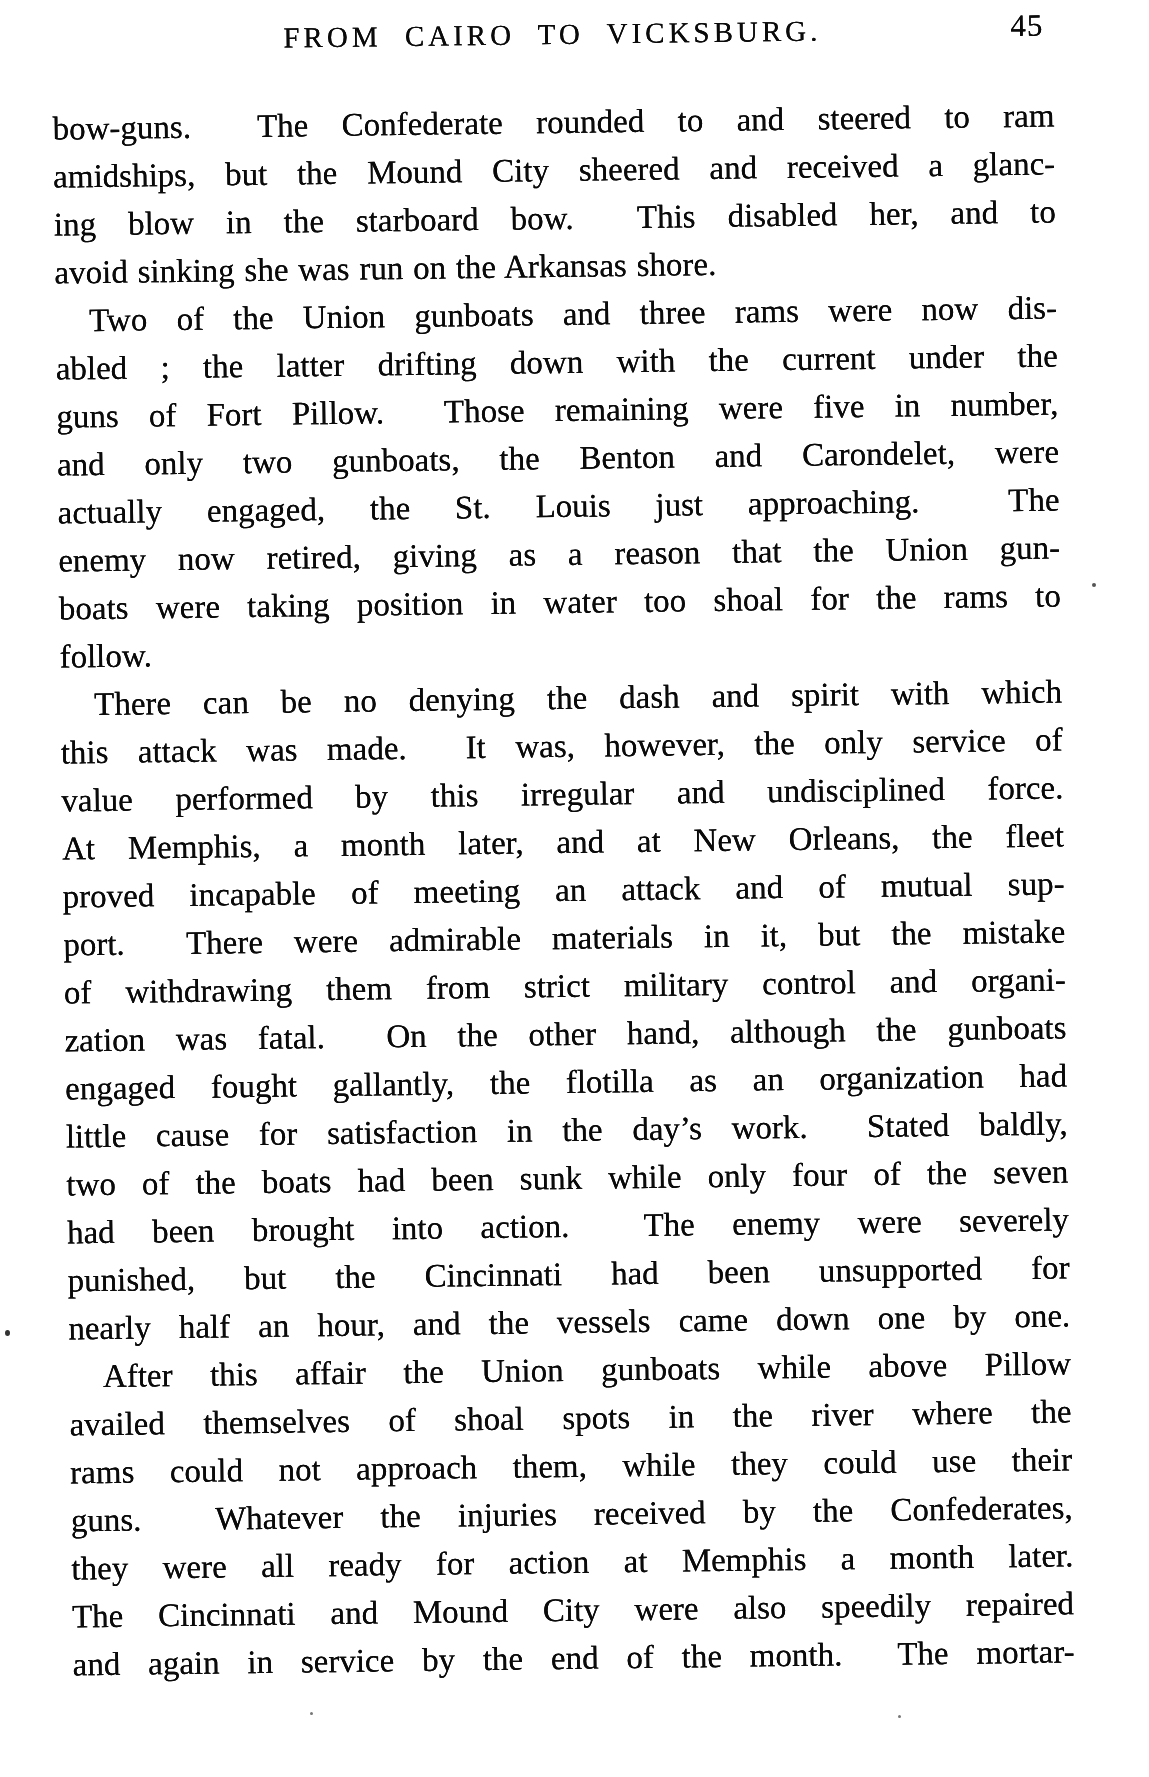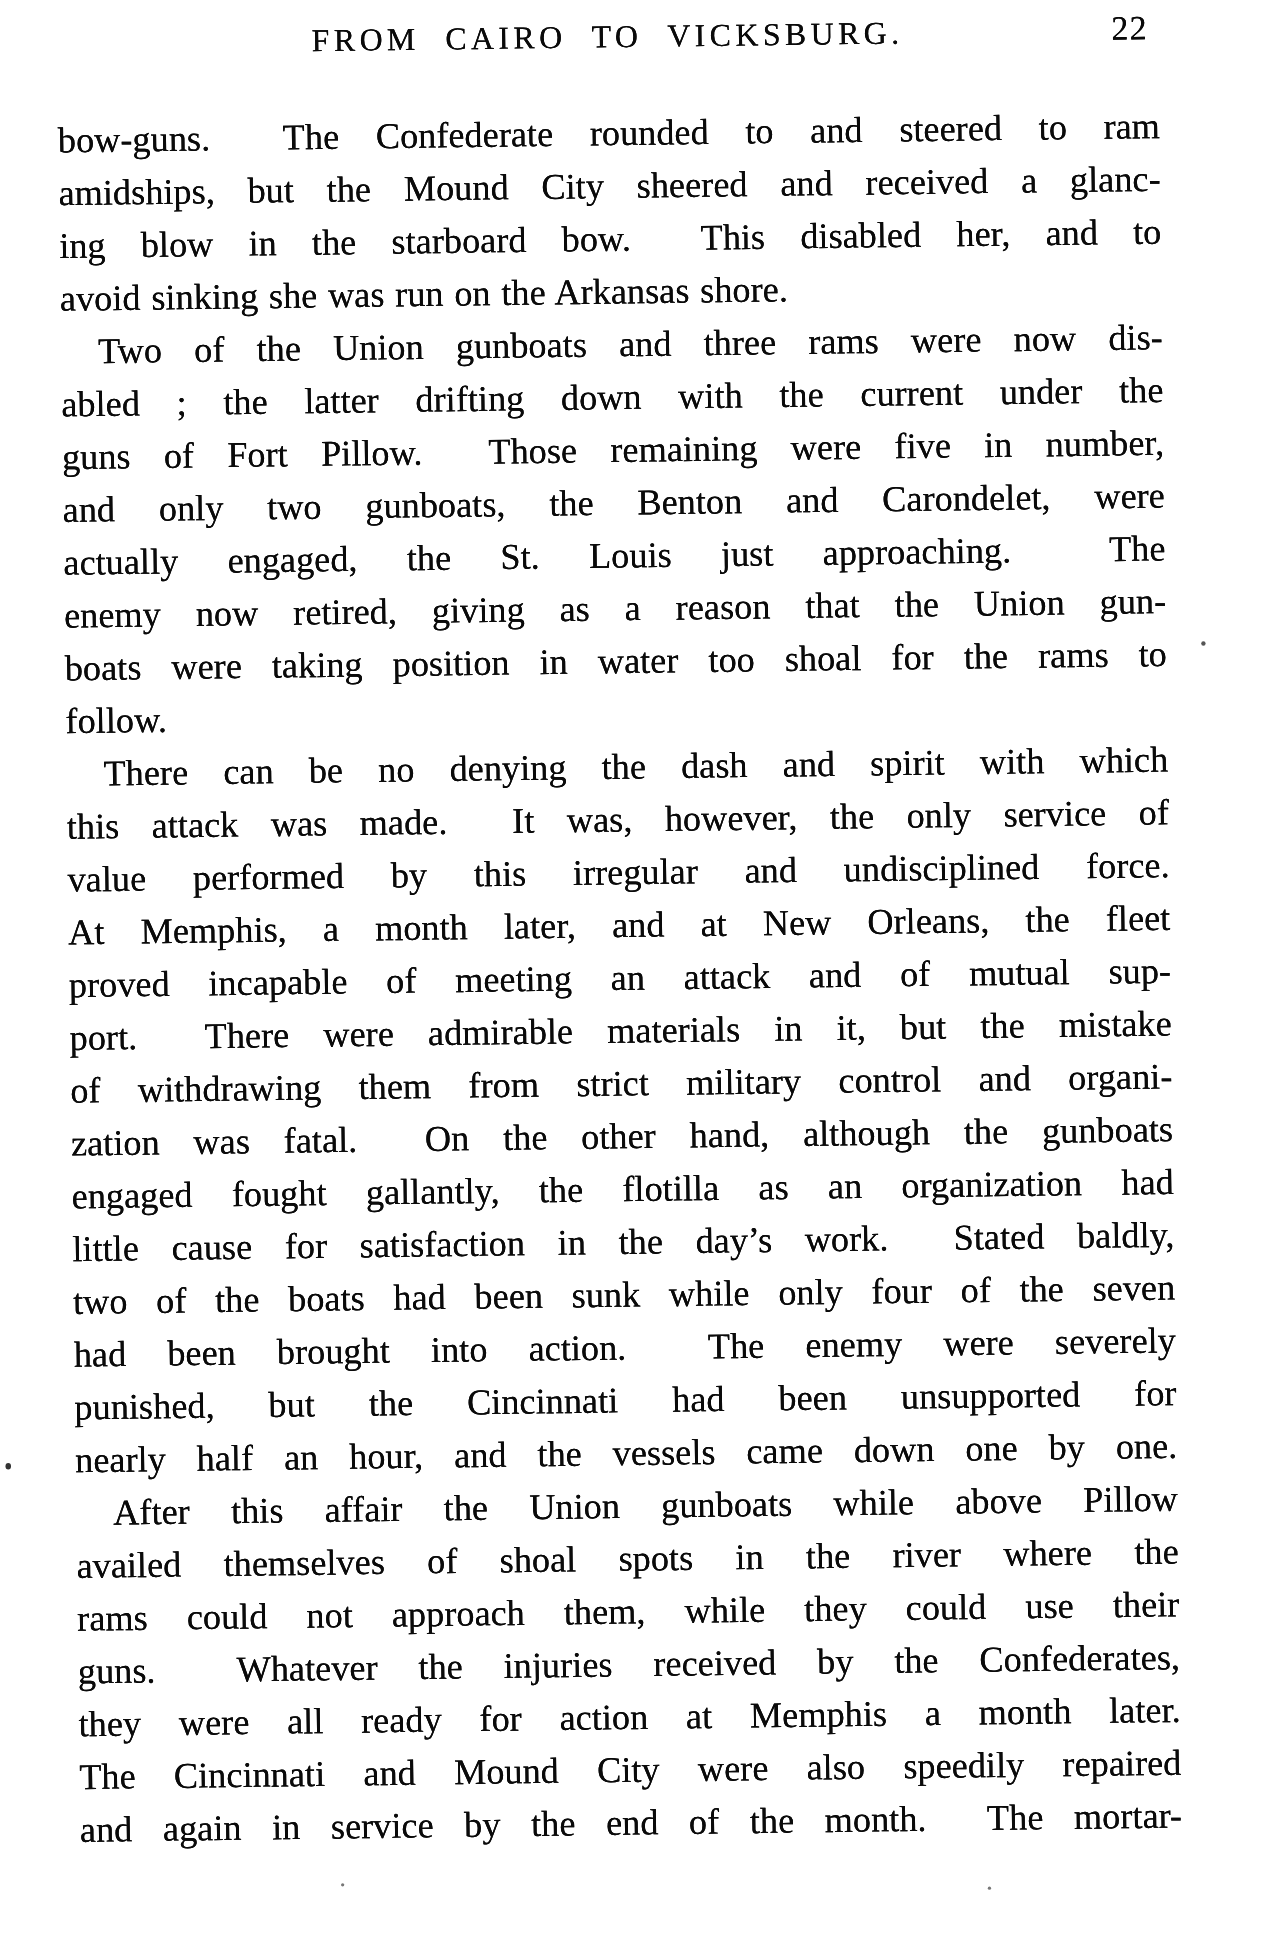--- a/index.html
+++ b/index.html
@@ -66,21 +66,21 @@
   .speck.s3{left:310px;top:1712px;width:3px;height:3px;background:#777;}
   .speck.s4{left:898px;top:1715px;width:3px;height:3px;background:#777;}
 </style>
 </head>
 <body>
 
 <div class="sheet">
 
   <div class="hdr">
     <div class="hdr-title">FROM CAIRO TO VICKSBURG.</div>
-    <div class="hdr-num">22</div>
+    <div class="hdr-num">45</div>
   </div>
 
   <div class="para">
     <div class="line">bow-guns.&nbsp; The Confederate rounded to and steered to ram</div>
     <div class="line">amidships, but the Mound City sheered and received a glanc-</div>
     <div class="line">ing blow in the starboard bow.&nbsp; This disabled her, and to</div>
     <div class="line natural">avoid sinking she was run on the Arkansas shore.</div>
   </div>
 
   <div class="para">

